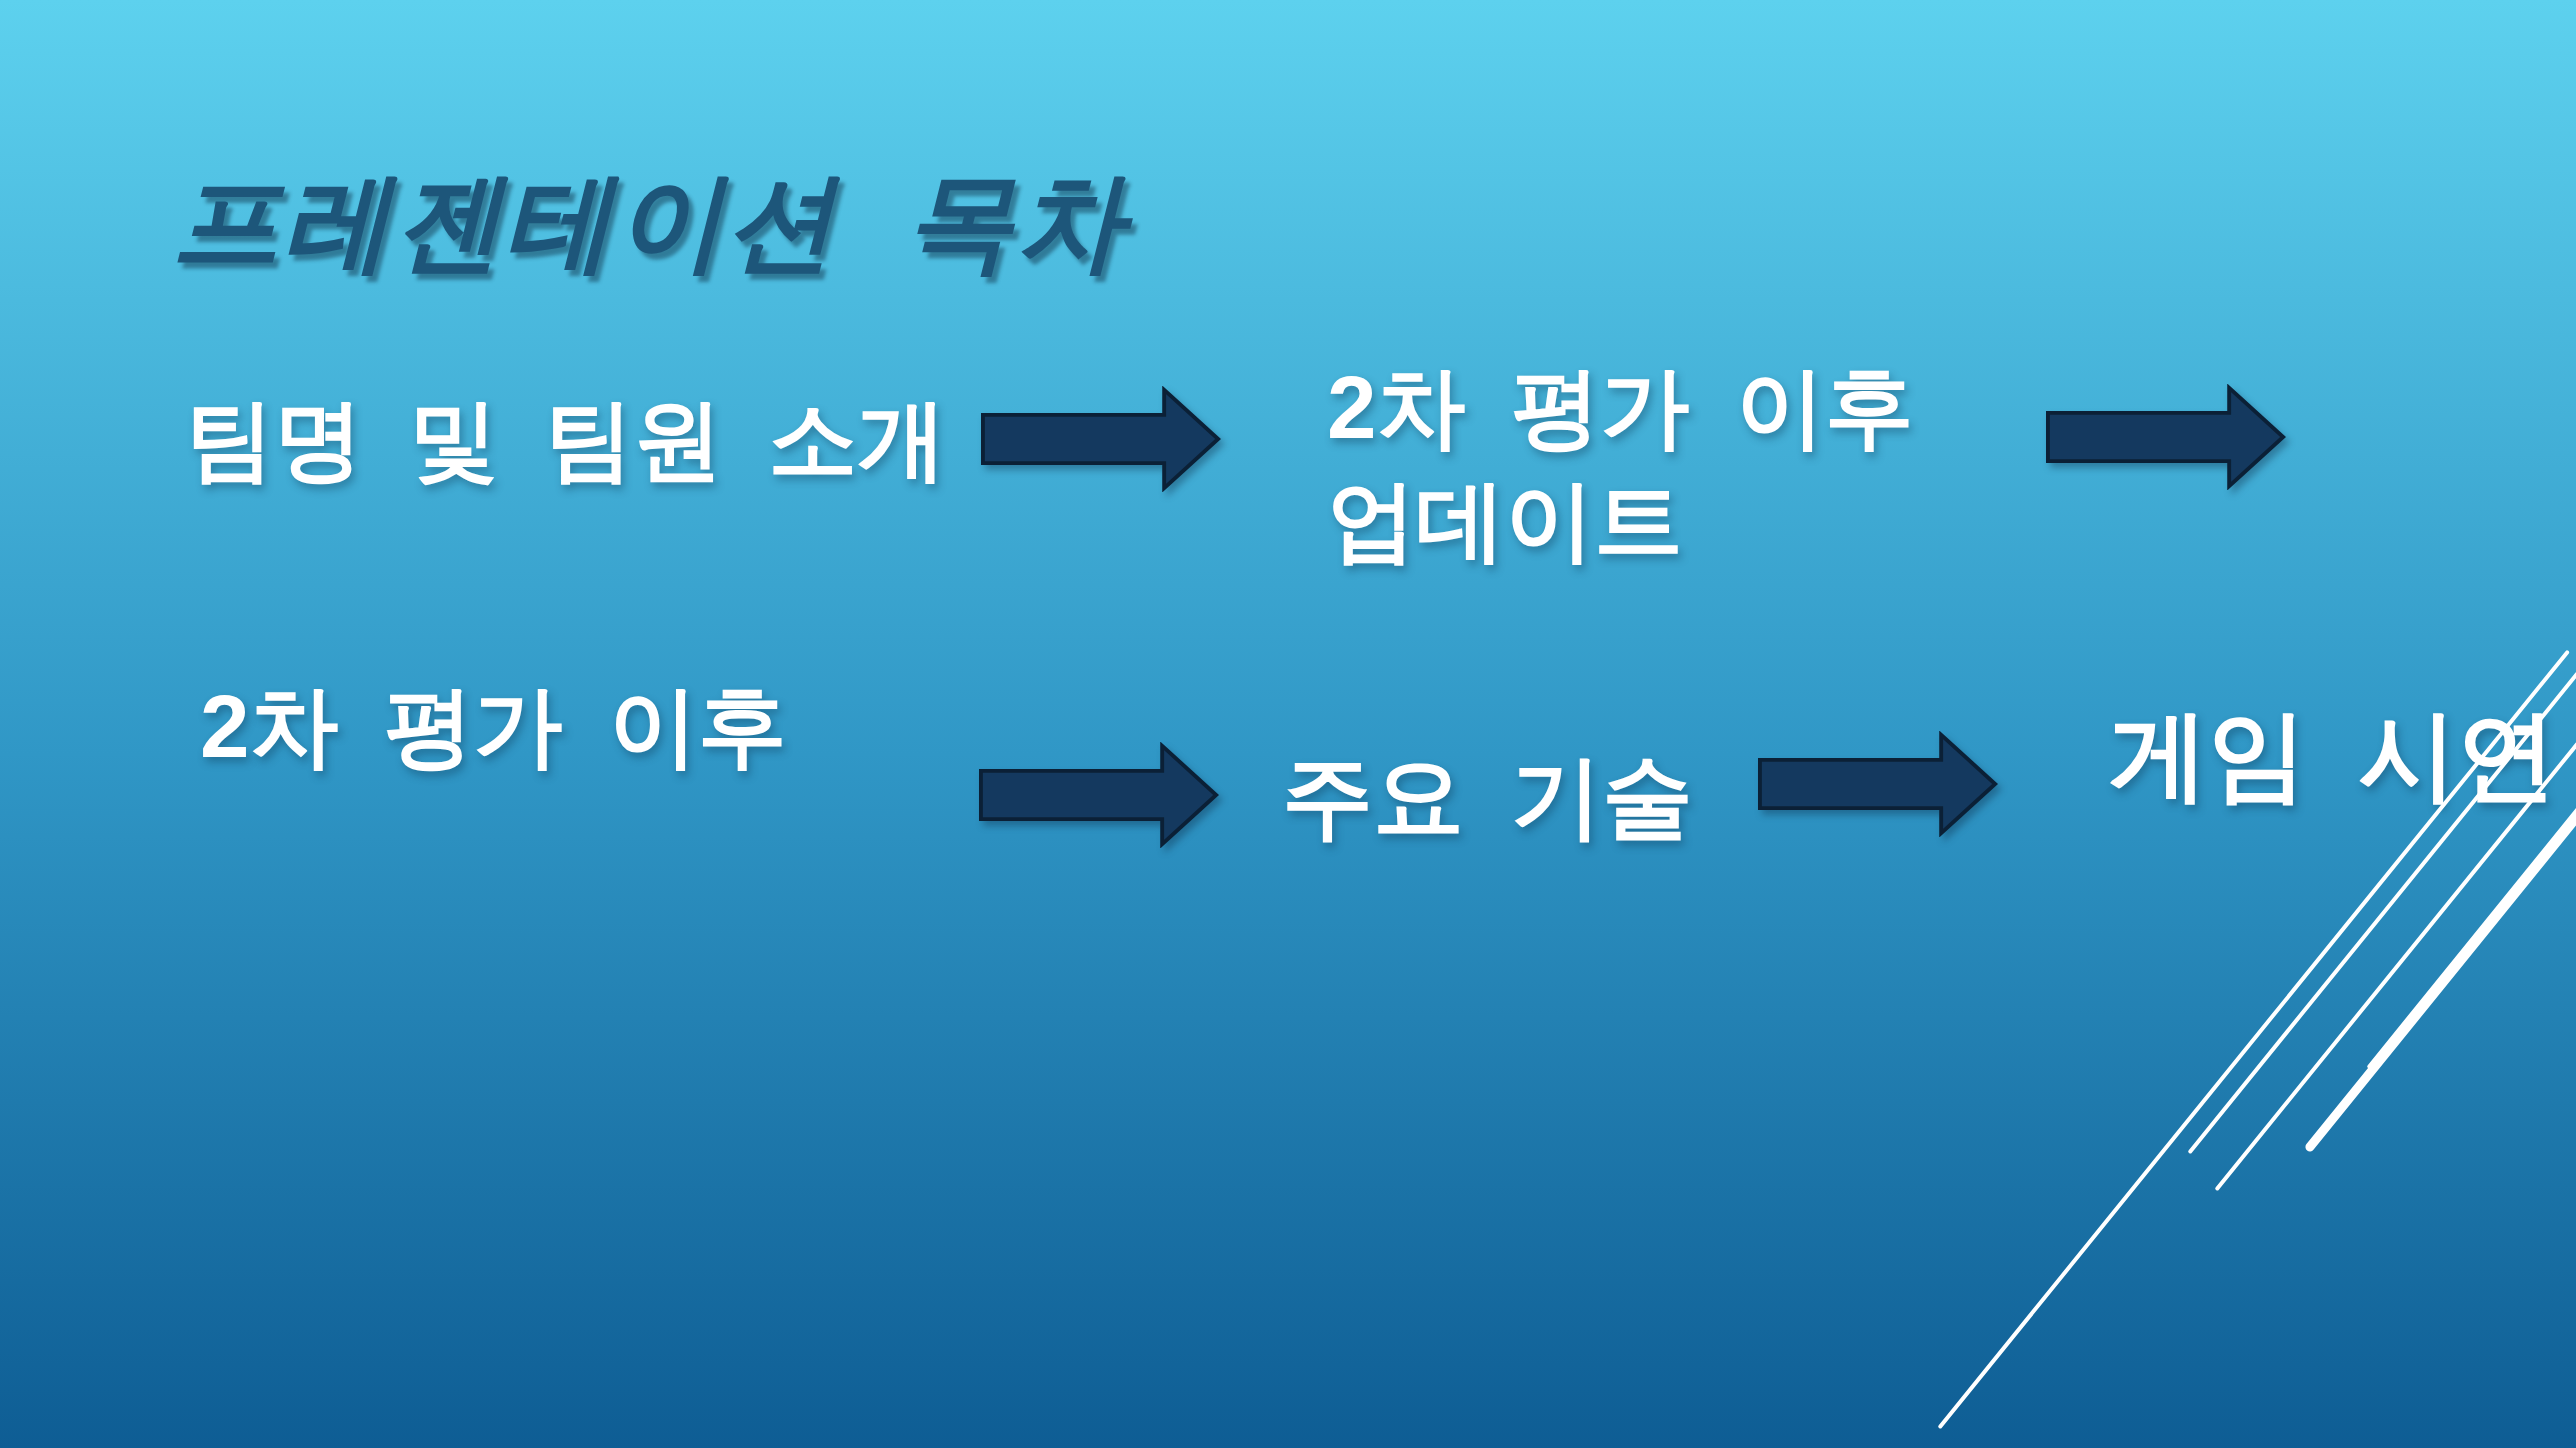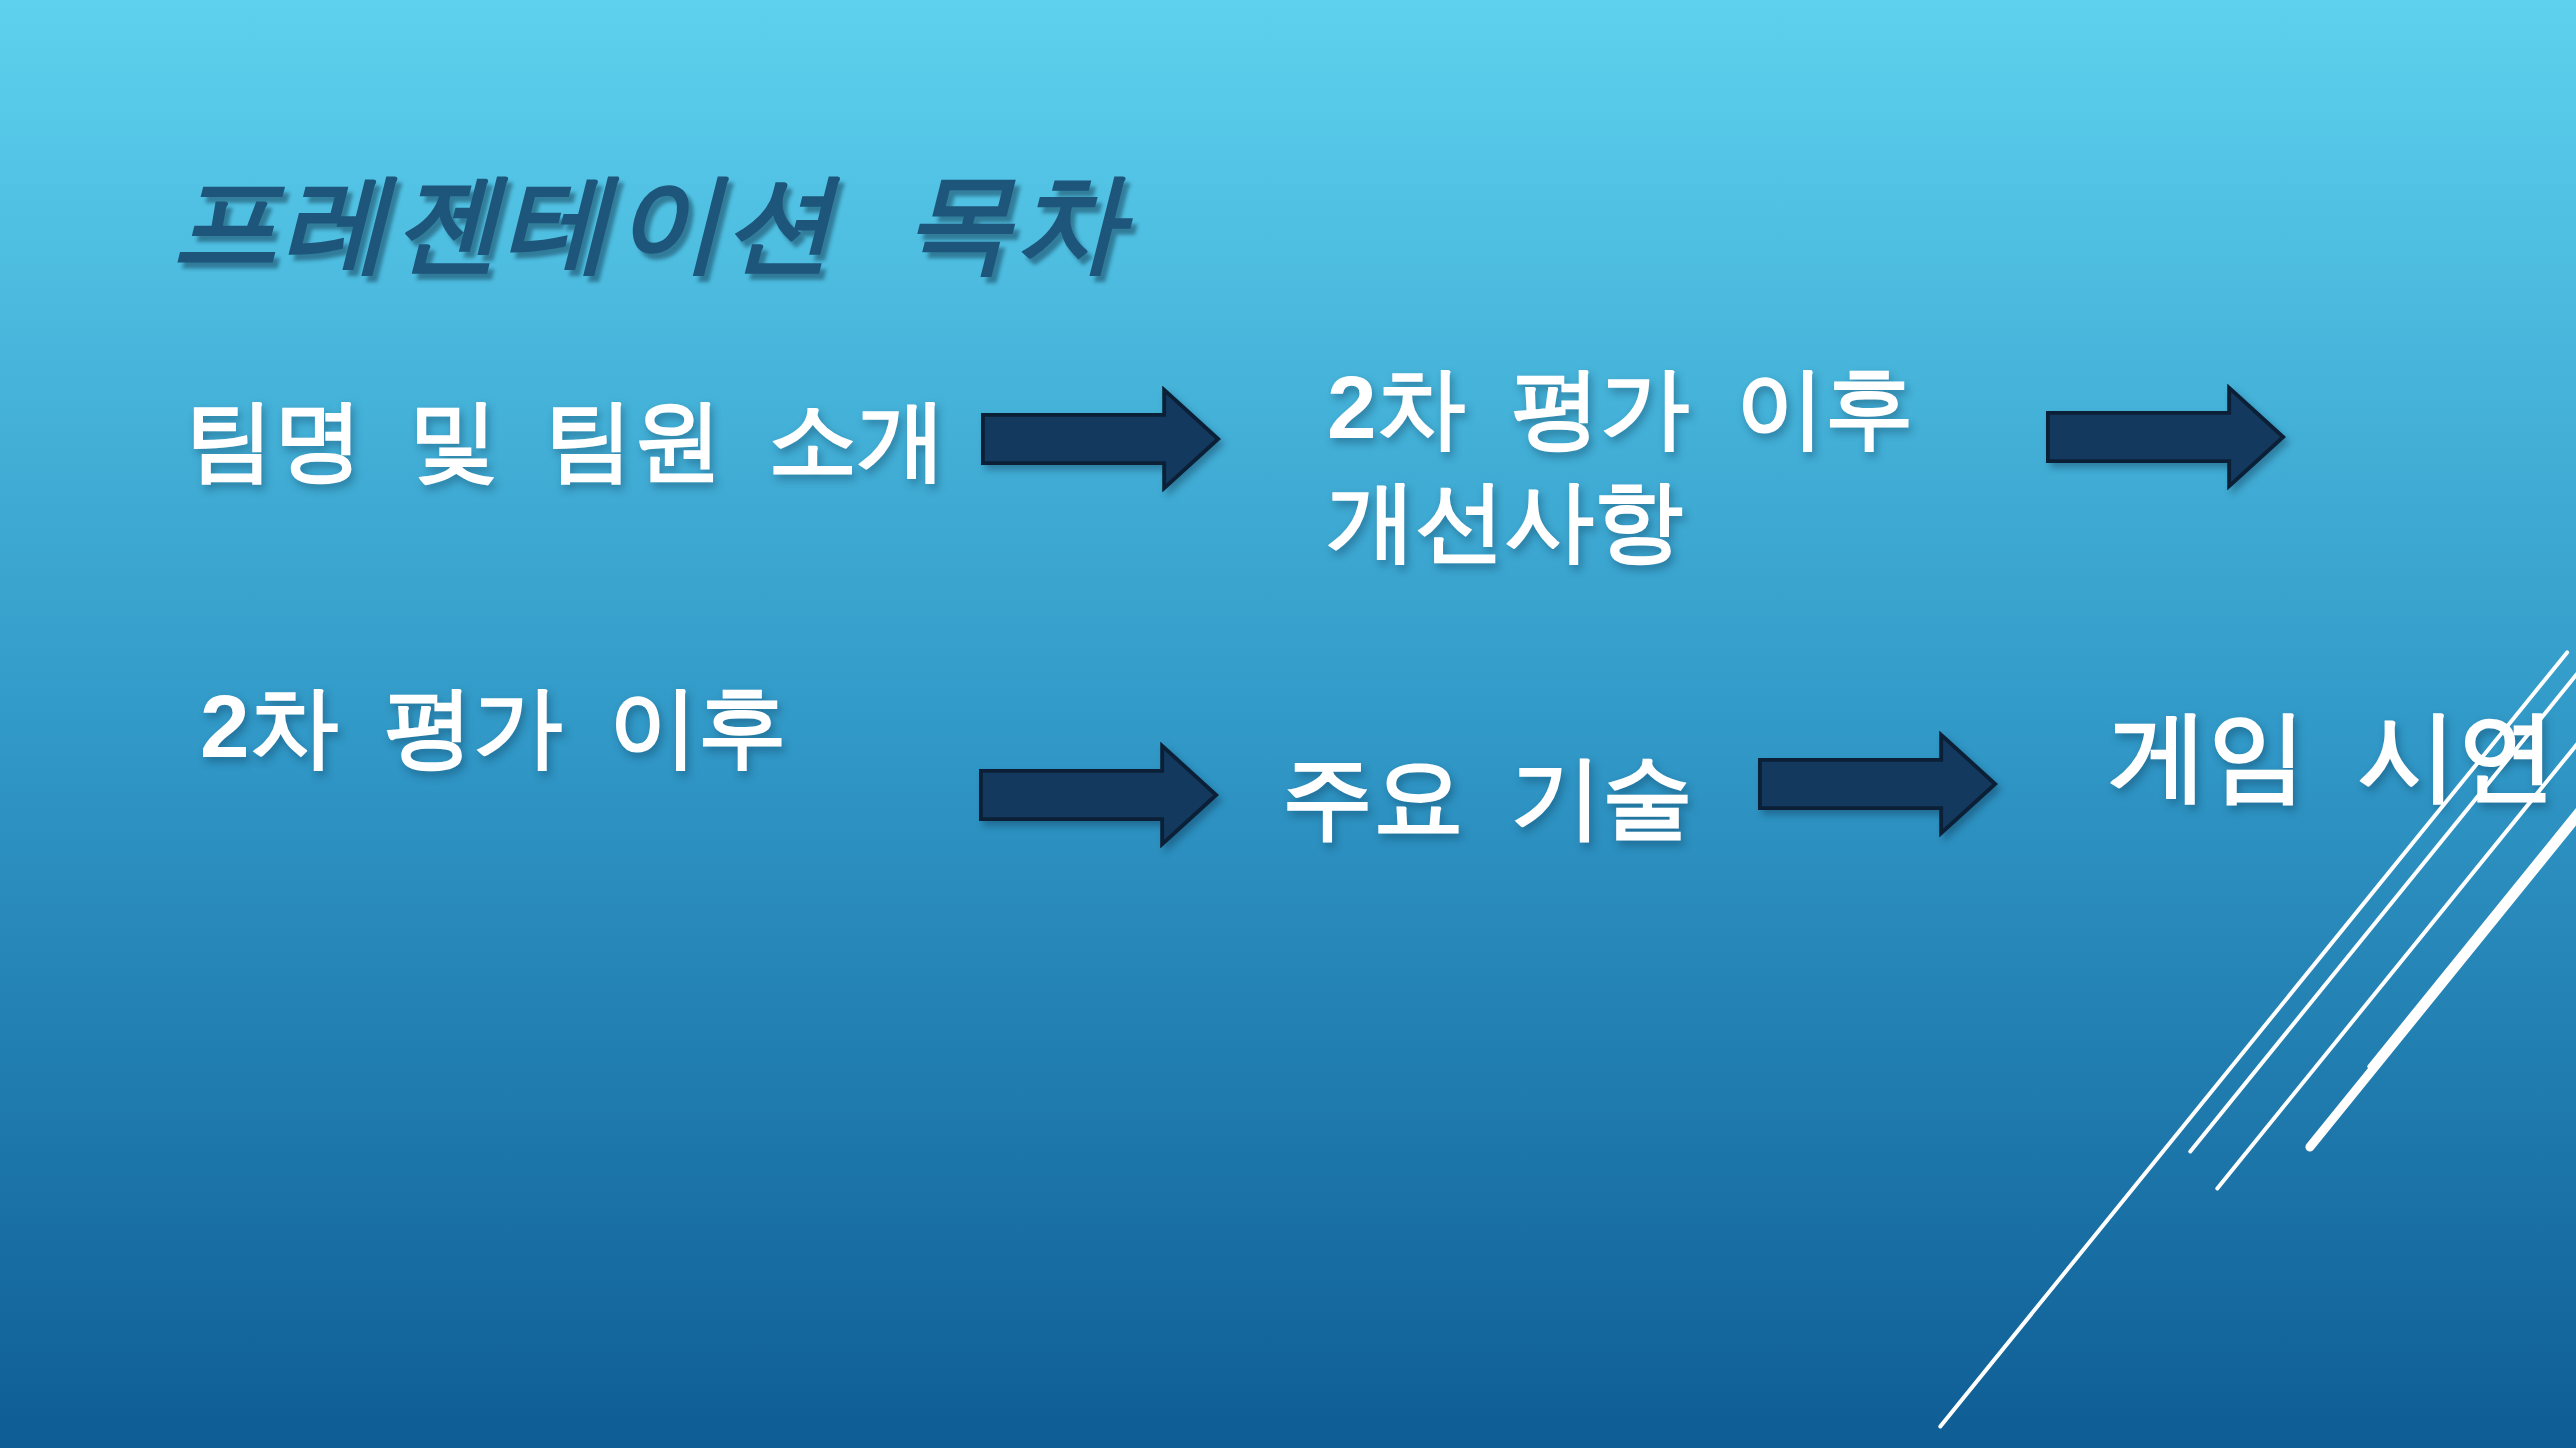--- a/index.html
+++ b/index.html
@@ -87,21 +87,21 @@
   </div>
 
   <div class="arrow arrow1">
     <svg viewBox="0 0 250 110" preserveAspectRatio="none" aria-hidden="true">
       <polygon points="2,30 190,30 190,4 246,55 190,106 190,80 2,80"></polygon>
     </svg>
   </div>
 
   <div class="flow-text step2">
     <span class="line">2차 평가 이후</span>
-    <span class="line">개선사항</span>
+    <span class="line">업데이트</span>
   </div>
 
   <div class="arrow arrow2">
     <svg viewBox="0 0 250 110" preserveAspectRatio="none" aria-hidden="true">
       <polygon points="2,30 190,30 190,4 246,55 190,106 190,80 2,80"></polygon>
     </svg>
   </div>
 
   <div class="flow-text step3">
     <span class="line">2차 평가 이후</span>

